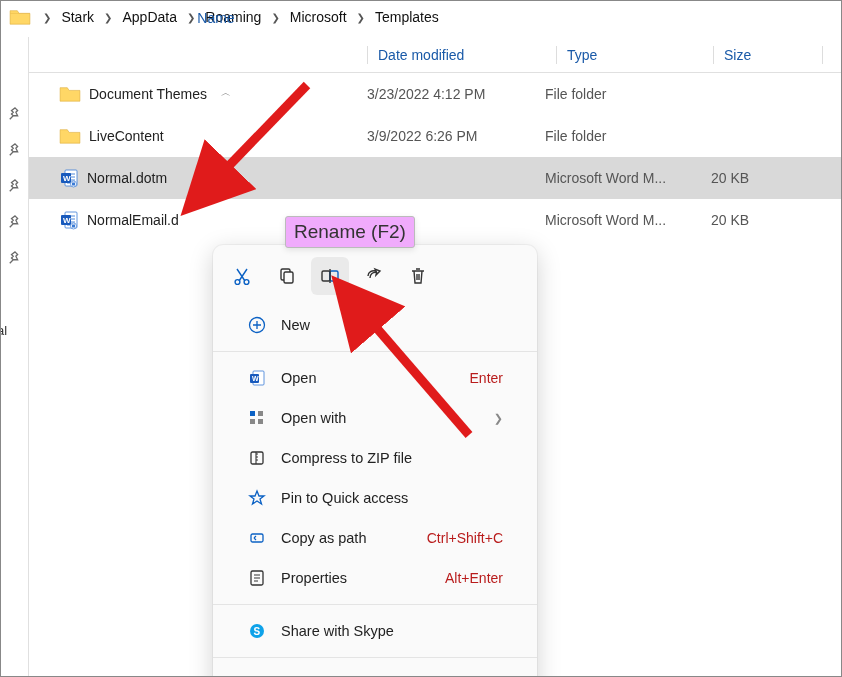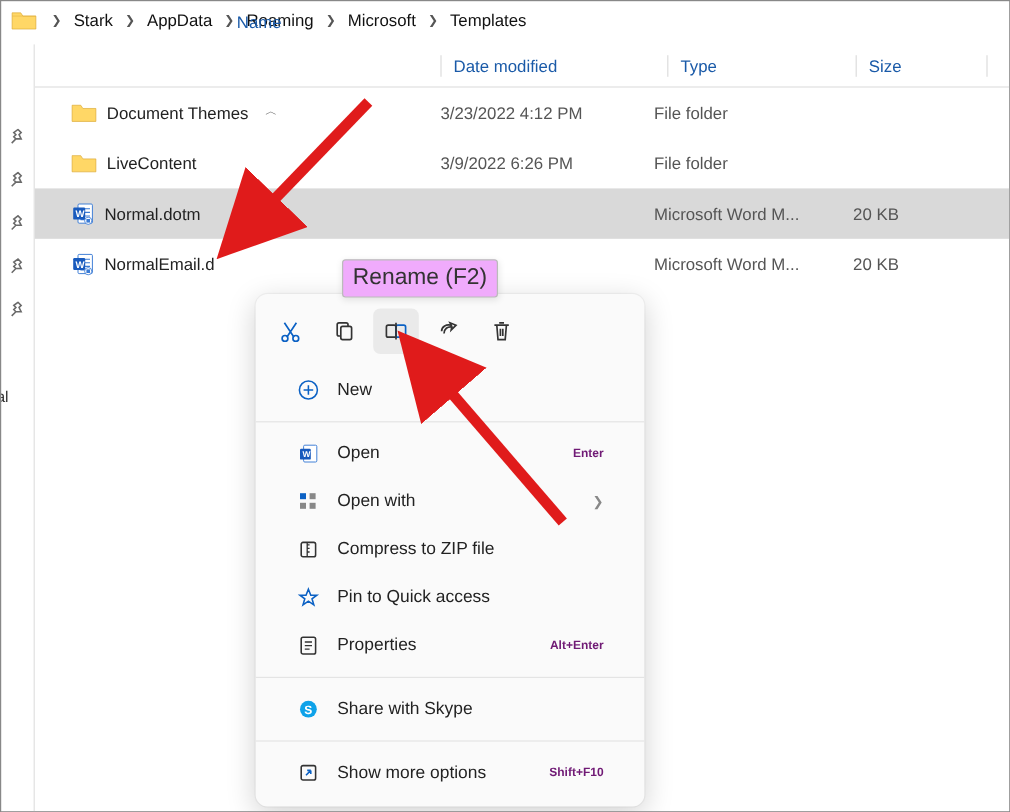--- a/index.html
+++ b/index.html
@@ -28,21 +28,21 @@
   .folder-ico { width: 22px; height: 18px; }
   .word-ico { width: 20px; height: 20px; }
   .header-divider { width: 1px; height: 18px; background: #ddd; margin-right: 10px; }
   
   .context-menu { position: absolute; left: 184px; top: 208px; width: 324px; background: #fafafa; border-radius: 10px; box-shadow: 0 6px 24px rgba(0,0,0,0.18), 0 0 0 1px rgba(0,0,0,0.04); padding: 8px 0; font-size: 14.5px; color: #222; }
   .cm-icons-row { display: flex; gap: 6px; padding: 4px 10px 10px 10px; }
   .cm-icon-btn { width: 38px; height: 38px; border-radius: 6px; display: flex; align-items: center; justify-content: center; }
   .cm-icon-btn.hover { background: #eaeaea; }
   .cm-item { display: flex; align-items: center; padding: 10px 34px; gap: 14px; }
   .cm-item .label { flex: 1; }
-  .cm-item .accel { color: #701a75; font-size: 10px; font-weight: bold; }
+  .cm-item .accel { color: #b91c1c; font-size: 14px; }
   .cm-item .chev { color: #888; font-size: 11px; }
   .cm-sep { height: 1px; background: #e4e4e4; margin: 6px 0; }
   .cm-icon { width: 20px; height: 20px; display: flex; align-items: center; justify-content: center; }
   
   .tooltip { position: absolute; left: 256px; top: 179px; background: #f0abfc; border: 1px solid #bbb; padding: 4px 8px; font-size: 19px; color: #333; border-radius: 3px; box-shadow: 0 2px 6px rgba(0,0,0,0.1); z-index: 20; }
   
   .arrow { position: absolute; pointer-events: none; }
   svg { display: block; }
 </style>
 </head>
@@ -255,20 +255,30 @@
           </span>
         <span class="label">Compress to ZIP file</span>
       </div>
       <div class="cm-item">
         <span class="cm-icon">
             <svg width="18" height="18" viewBox="0 0 18 18">
               <path d="M9 2 L11 7 L16 7 L12 10 L13.5 15 L9 12 L4.5 15 L6 10 L2 7 L7 7 Z" stroke="#0b61c4" stroke-width="1.3" fill="none"></path>
             </svg>
           </span>
         <span class="label">Pin to Quick access</span>
+      </div>
+      <div class="cm-item">
+        <span class="cm-icon">
+            <svg width="18" height="18" viewBox="0 0 18 18">
+              <rect x="3" y="5" width="12" height="8" rx="1.5" stroke="#0b61c4" stroke-width="1.3" fill="none"></rect>
+              <path d="M6 9 L8 7 M6 9 L8 11" stroke="#0b61c4" stroke-width="1.2"></path>
+            </svg>
+          </span>
+        <span class="label">Copy as path</span>
+        <span class="accel">Ctrl+Shift+C</span>
       </div>
       <div class="cm-item">
         <span class="cm-icon">
             <svg width="18" height="18" viewBox="0 0 18 18">
               <rect x="3" y="2" width="12" height="14" rx="1.5" stroke="#333" stroke-width="1.3" fill="none"></rect>
               <path d="M6 6 L12 6 M6 9 L12 9 M6 12 L10 12" stroke="#333" stroke-width="1.1"></path>
             </svg>
           </span>
         <span class="label">Properties</span>
         <span class="accel">Alt+Enter</span>

